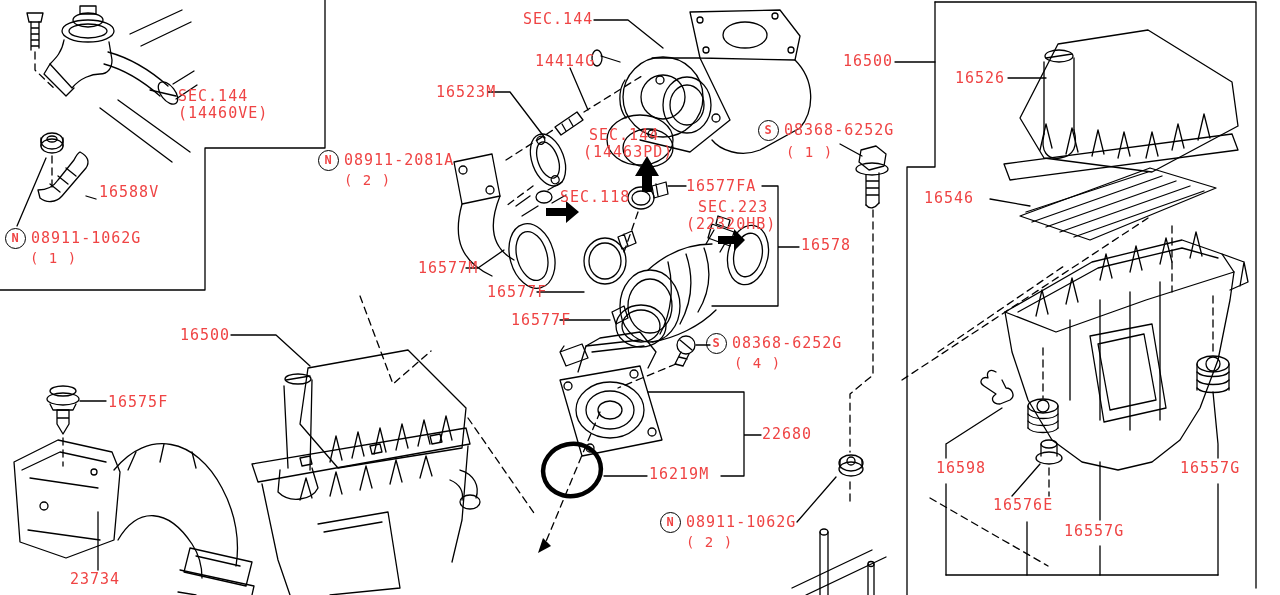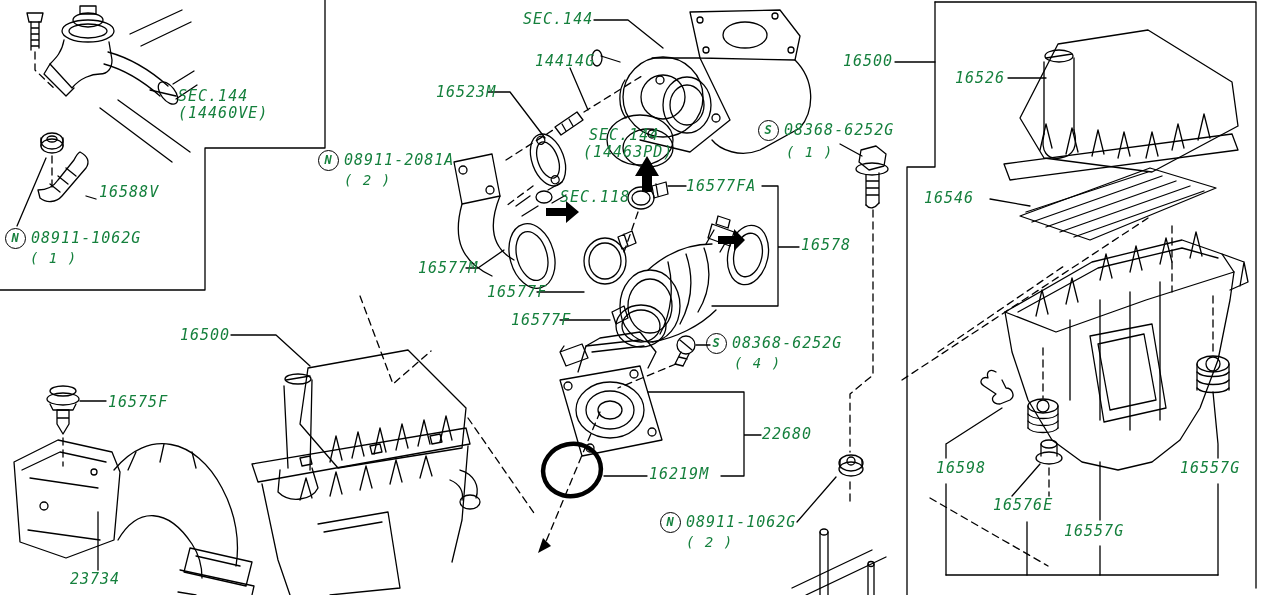--- a/index.html
+++ b/index.html
@@ -1,19 +1,19 @@
 <!DOCTYPE html>
 <html><head>
 <meta charset="utf-8">
 <style>
   html,body{margin:0;padding:0;background:#fff;}
   #stage{position:relative;width:1280px;height:595px;background:#ffffff;overflow:hidden;
          font-family:"DejaVu Sans Mono","Liberation Mono",monospace;}
   #art{position:absolute;left:0;top:0;}
-  .lbl{position:absolute;font-size:15px;letter-spacing:1px;color:#15803d;white-space:nowrap;line-height:17px;font-style:italic;}
+  .lbl{position:absolute;font-size:15px;letter-spacing:1px;color:#ef4444;white-space:nowrap;line-height:17px;}
   .lbl .ln2{display:block;}
   .row{display:flex;align-items:center;gap:5px;}
   .cir{display:inline-flex;align-items:center;justify-content:center;width:19px;height:19px;
        border:1.6px solid #000;border-radius:50%;font-size:12px;font-weight:bold;flex:0 0 auto;}
   .qty{font-size:14px;}
   .note{font-family:"DejaVu Sans","Liberation Sans",sans-serif;font-size:17px;letter-spacing:1px;}
   svg path,svg ellipse,svg circle,svg line,svg rect{fill:none;stroke:#000;stroke-width:1.3;stroke-linecap:round;stroke-linejoin:round;}
   svg .dash{stroke-dasharray:7 5;}
   svg .fill{fill:#000;stroke:none;}
   svg .thick{stroke-width:4.5;}
@@ -336,20 +336,24 @@
 
 <div class="lbl" style="left:436px;top:84px"><span>16523M</span></div>
 <div class="lbl" style="left:523px;top:11px"><span>SEC.144</span></div>
 <div class="lbl" style="left:535px;top:53px"><span>14414G</span></div>
 <div class="lbl" style="left:583px;top:127px">
   <span style="padding-left:6px">SEC.144</span>
   <span class="ln2">(14463PD)</span>
 </div>
 <div class="lbl" style="left:560px;top:189px"><span>SEC.118</span></div>
 <div class="lbl" style="left:686px;top:178px"><span>16577FA</span></div>
+<div class="lbl" style="left:686px;top:199px">
+  <span style="padding-left:12px">SEC.223</span>
+  <span class="ln2">(22320HB)</span>
+</div>
 <div class="lbl" style="left:801px;top:237px"><span>16578</span></div>
 <div class="lbl" style="left:418px;top:260px"><span>16577M</span></div>
 <div class="lbl" style="left:487px;top:284px"><span>16577F</span></div>
 <div class="lbl" style="left:511px;top:312px"><span>16577F</span></div>
 
 <div class="lbl row" style="left:758px;top:120px">
   <span class="cir">S</span>
   <span>08368-6252G</span>
 </div>
 <div class="lbl qty" style="left:786px;top:144px">( 1 )</div>

